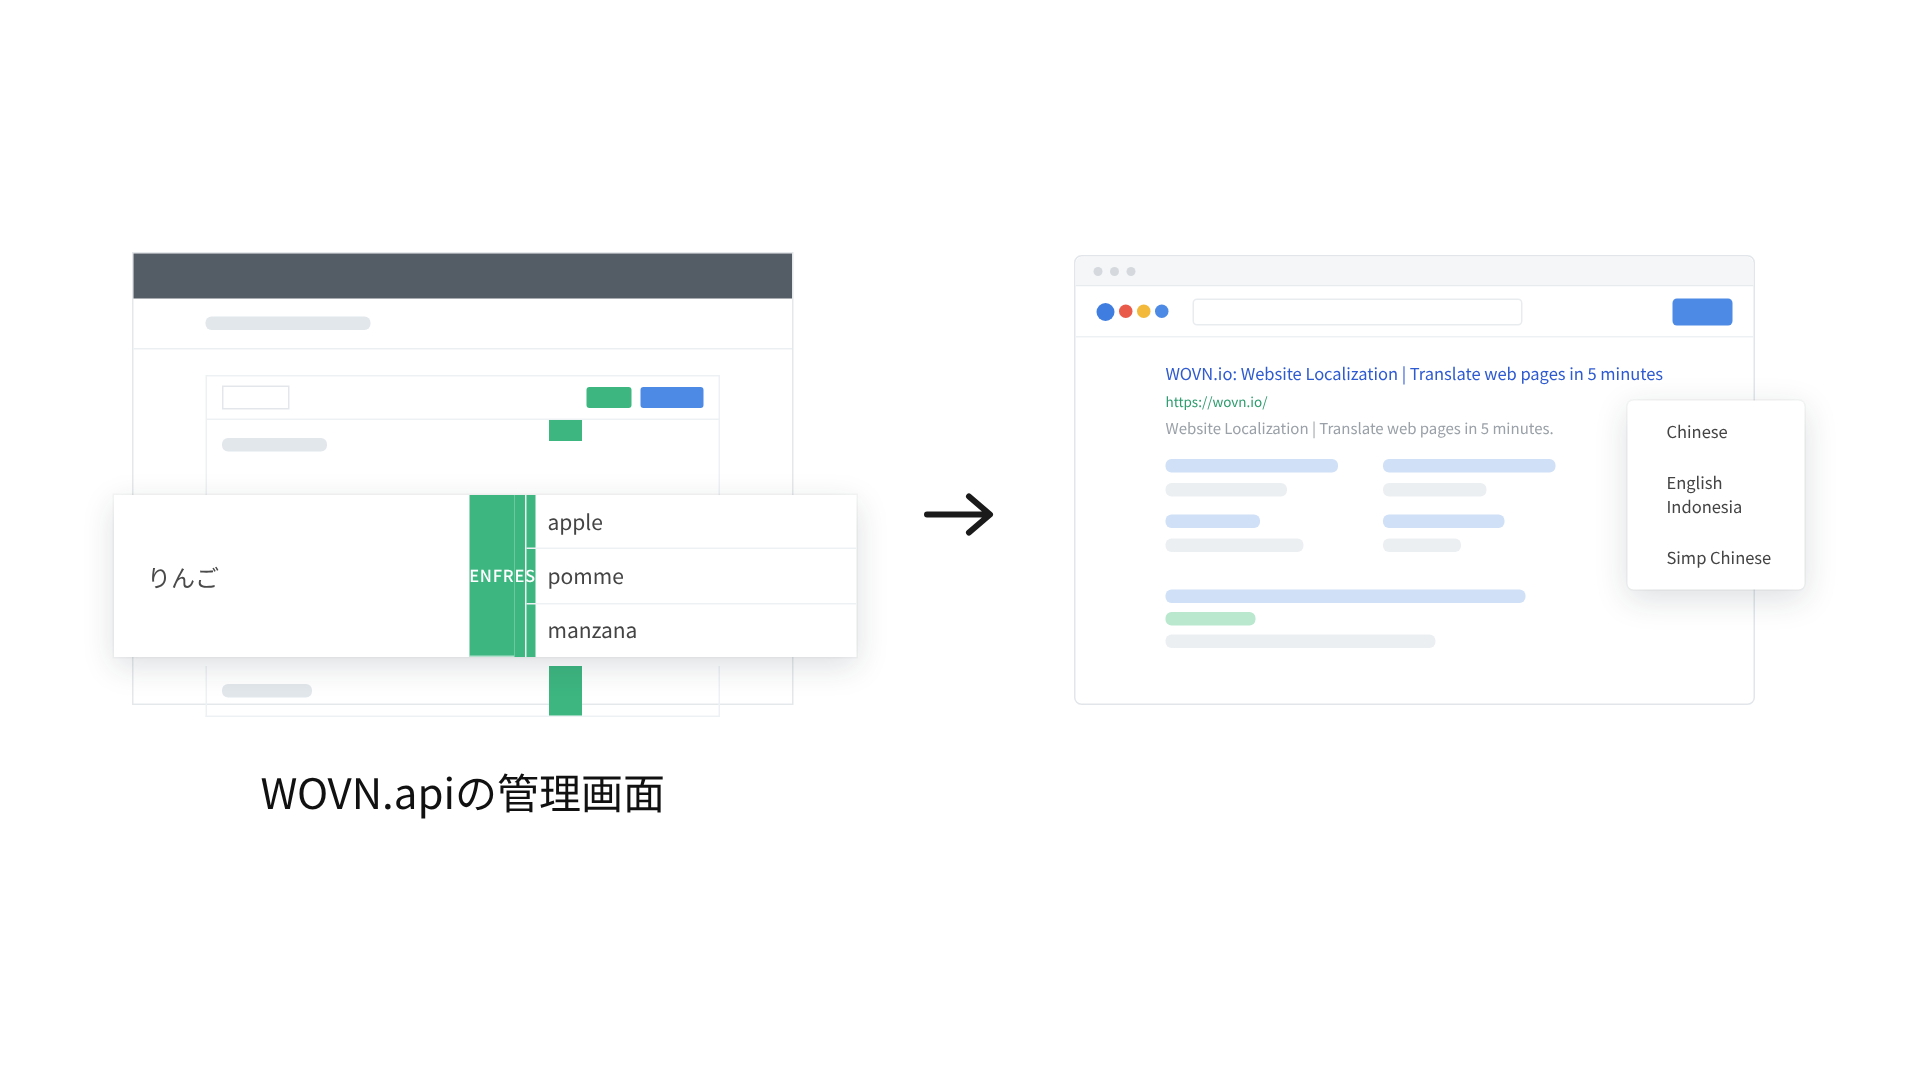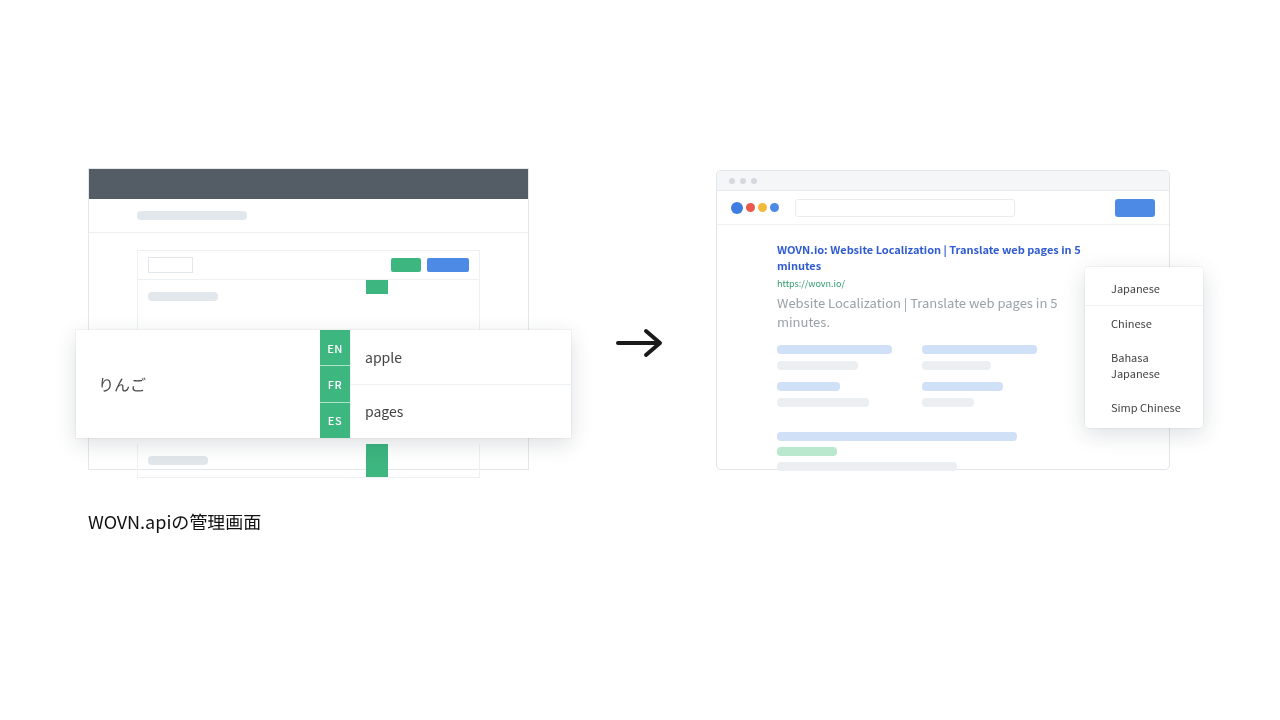--- a/index.html
+++ b/index.html
@@ -83,21 +83,21 @@
     display: flex;
   }
   .overlay-left {
     width: 244px;
     display: flex; align-items: center;
     padding-left: 22px;
     color: #4a4a4a; font-size: 16px;
   }
   .overlay-mid {
     width: 30px;
-    display: flex; flex-direction: column; justify-content: center;
+    display: flex; flex-direction: row; justify-content: center;
   }
   .lang-badge {
     flex: 1;
     background: #3db680;
     border-bottom: 1px solid rgba(255,255,255,.6);
     color: #fff; font-size: 11px; font-weight: 500;
     display: flex; align-items: center; justify-content: center;
     letter-spacing: .5px;
   }
   .lang-badge:last-child { border-bottom: none; }
@@ -157,23 +157,23 @@
   .ld.blue2  { background: #4d8ae6; width:9px; height:9px; }
   .addr {
     flex: 0 0 220px; height: 18px;
     border: 1px solid #e8ecef;
     border-radius: 3px;
   }
   .sp { flex: 1; }
   .go-btn { width: 40px; height: 18px; background: #4d8ae6; border-radius: 3px; }
 
   .results { padding: 16px 60px 0 60px; }
-  .r-title { font-size: 11px; color: #2f5bd0; margin-bottom: 4px; font-weight: bold; }
+  .r-title { font-size: 11px; color: #2f5bd0; margin-bottom: 4px; }
   .r-url   { font-size: 9px;  color: #2d9c6e; margin-bottom: 3px; }
-  .r-desc  { font-size: 13px;  color: #9aa1a8; margin-bottom: 14px; }
+  .r-desc  { font-size: 10px;  color: #9aa1a8; margin-bottom: 14px; }
 
   .ph-cols { display: flex; gap: 30px; margin-bottom: 18px;}
   .ph-col .bar { height: 9px; border-radius: 4px; margin-bottom: 7px;}
   .b-blue { background: #cfe0f7; }
   .b-gray { background: #eceff2; }
 
   .foot-bars .bar { height: 9px; border-radius: 4px; margin-bottom: 6px;}
 
   
   .lang-menu {
@@ -195,22 +195,23 @@
   .lang-item.selected { background: #f5f7f9; }
   .lang-item .marker {
     position: absolute; left: 11px; top: 50%; transform: translateY(-50%);
     width: 7px; height: 7px; border-radius: 50%; background: #35c27d;
   }
 
   
   .caption {
     position: absolute;
     top: 508px;
-    font-size: 18px;
+    font-size: 28px;
     color: #111;
+    text-align: center;
   }
   .caption.left  { left: 88px;  width: 441px; }
   .caption.right { left: 716px; width: 454px; }
 </style>
 </head>
 <body>
 
 <div class="stage">
 
   <div class="admin-window">
@@ -239,21 +240,22 @@
 
   <div class="overlay">
     <div class="overlay-left">りんご</div>
     <div class="overlay-mid">
       <div class="lang-badge">EN</div>
       <div class="lang-badge">FR</div>
       <div class="lang-badge">ES</div>
     </div>
     <div class="overlay-right">
       <div class="trans-cell">apple</div>
-      <div class="trans-cell">pages</div>
+      <div class="trans-cell">pomme</div>
+      <div class="trans-cell">manzana</div>
     </div>
   </div>
 
   <svg class="arrow" viewBox="0 0 48 36">
     <path d="M2 18 H42 M30 6 L44 18 L30 30" fill="none" stroke-width="4" stroke-linecap="round" stroke-linejoin="round"></path>
   </svg>
 
   <div class="browser">
     <div class="chrome">
       <span class="dot"></span>
@@ -294,21 +296,20 @@
 
       <div class="foot-bars">
         <div class="bar b-blue" style="width:240px"></div>
         <div class="bar" style="width:60px;background:#b9e8cf"></div>
         <div class="bar b-gray" style="width:180px"></div>
       </div>
     </div>
   </div>
 
   <div class="lang-menu">
-    <div class="lang-item sep">Japanese</div>
     <div class="lang-item">Chinese</div>
-    <div class="lang-item">Bahasa Japanese</div>
+    <div class="lang-item">English Indonesia</div>
     <div class="lang-item">Simp Chinese</div>
   </div>
 
   <div class="caption left">WOVN.apiの管理画面</div>
 
 </div>
 
 </body></html>

